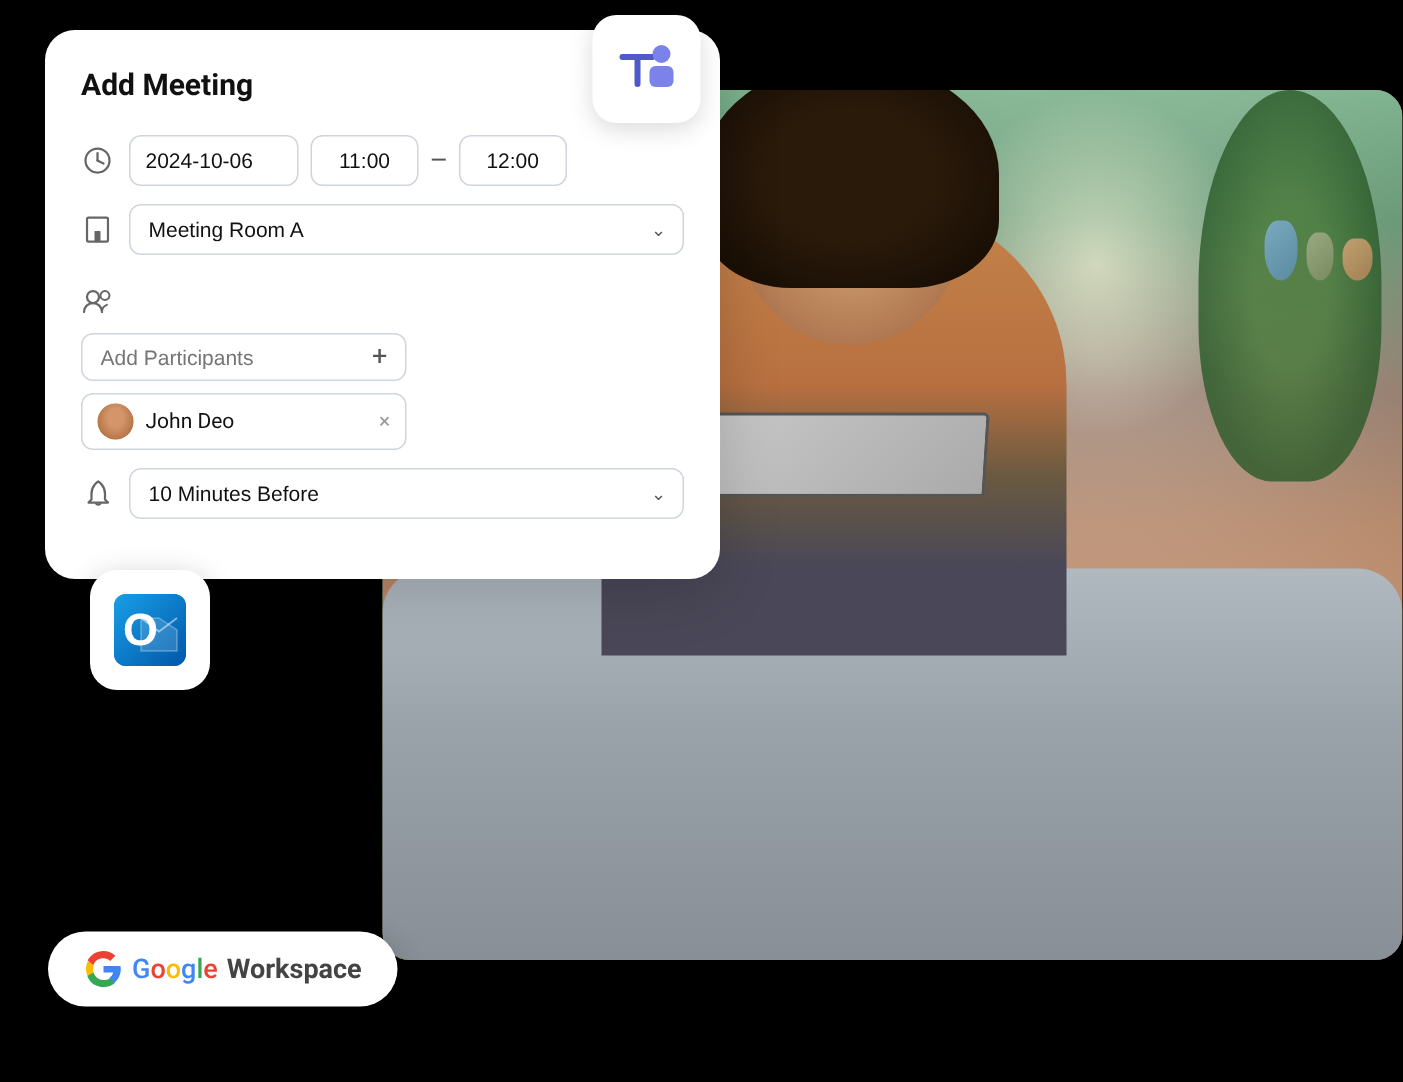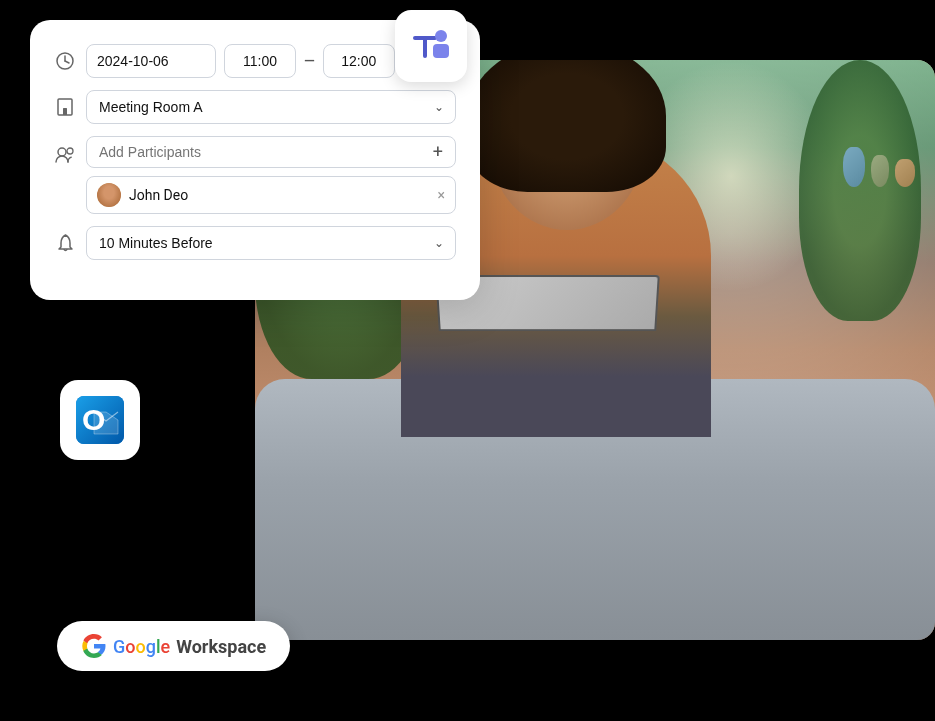--- a/index.html
+++ b/index.html
@@ -220,21 +220,21 @@
       align-items: center;
       gap: 8px;
     }
 
     .date-input {
       border: 1.5px solid #d0d5dd;
       border-radius: 8px;
       padding: 8px 10px;
       font-size: 14px;
       color: #111;
-      width: 130px;
+      width: 113px;
       outline: none;
     }
 
     .time-input {
       border: 1.5px solid #d0d5dd;
       border-radius: 8px;
       padding: 8px 10px;
       font-size: 14px;
       color: #111;
       width: 72px;
@@ -385,21 +385,21 @@
 
     .outlook-logo {
       width: 52px;
       height: 52px;
     }
 
     
     .google-workspace-badge {
       position: absolute;
       bottom: 50px;
-      left: 57px;
+      left: 32px;
       background: #fff;
       border-radius: 50px;
       padding: 12px 24px;
       display: flex;
       align-items: center;
       gap: 6px;
       box-shadow: 0 4px 20px rgba(0,0,0,0.2);
       z-index: 20;
     }
   </style>
@@ -433,20 +433,21 @@
 
     <rect x="6" y="14" width="24" height="4" rx="2" fill="#5059C9"></rect>
     <rect x="16" y="14" width="4" height="22" rx="2" fill="#5059C9"></rect>
 
     <circle cx="34" cy="14" r="6" fill="#7B83EB"></circle>
     <rect x="26" y="22" width="16" height="14" rx="4" fill="#7B83EB"></rect>
   </svg>
 </div>
 
 <div class="meeting-card">
+  <div class="card-title">Add Meeting</div>
 
 
   <div class="form-row">
     <div class="row-icon">
       <svg width="18" height="18" viewBox="0 0 18 18" fill="none">
         <circle cx="9" cy="9" r="8" stroke="#666" stroke-width="1.5" fill="none"></circle>
         <line x1="9" y1="4" x2="9" y2="9" stroke="#666" stroke-width="1.5" stroke-linecap="round"></line>
         <line x1="9" y1="9" x2="13" y2="11" stroke="#666" stroke-width="1.5" stroke-linecap="round"></line>
       </svg>
     </div>
@@ -470,21 +471,21 @@
     <div class="row-content">
       <div class="select-wrapper">
         <select class="select-field">
           <option>Meeting Room A</option>
         </select>
         <span class="chevron">⌄</span>
       </div>
     </div>
   </div>
 
-  <div class="form-row" style="align-items: flex-start;">
+  <div class="form-row" style="align-items: flex-start; flex-direction: column;">
     <div class="row-icon" style="margin-top:8px;">
       <svg width="20" height="16" viewBox="0 0 20 16" fill="none">
         <circle cx="7" cy="5" r="4" stroke="#666" stroke-width="1.5" fill="none"></circle>
         <path d="M1 15c0-3.314 2.686-6 6-6s6 2.686 6 6" stroke="#666" stroke-width="1.5" fill="none" stroke-linecap="round"></path>
         <circle cx="15" cy="4" r="3" stroke="#666" stroke-width="1.3" fill="none"></circle>
         <path d="M13 15c0-2.21 1.343-4.115 3.28-4.796" stroke="#666" stroke-width="1.3" fill="none" stroke-linecap="round"></path>
       </svg>
     </div>
     <div class="row-content">
       <div class="add-participant-row">

